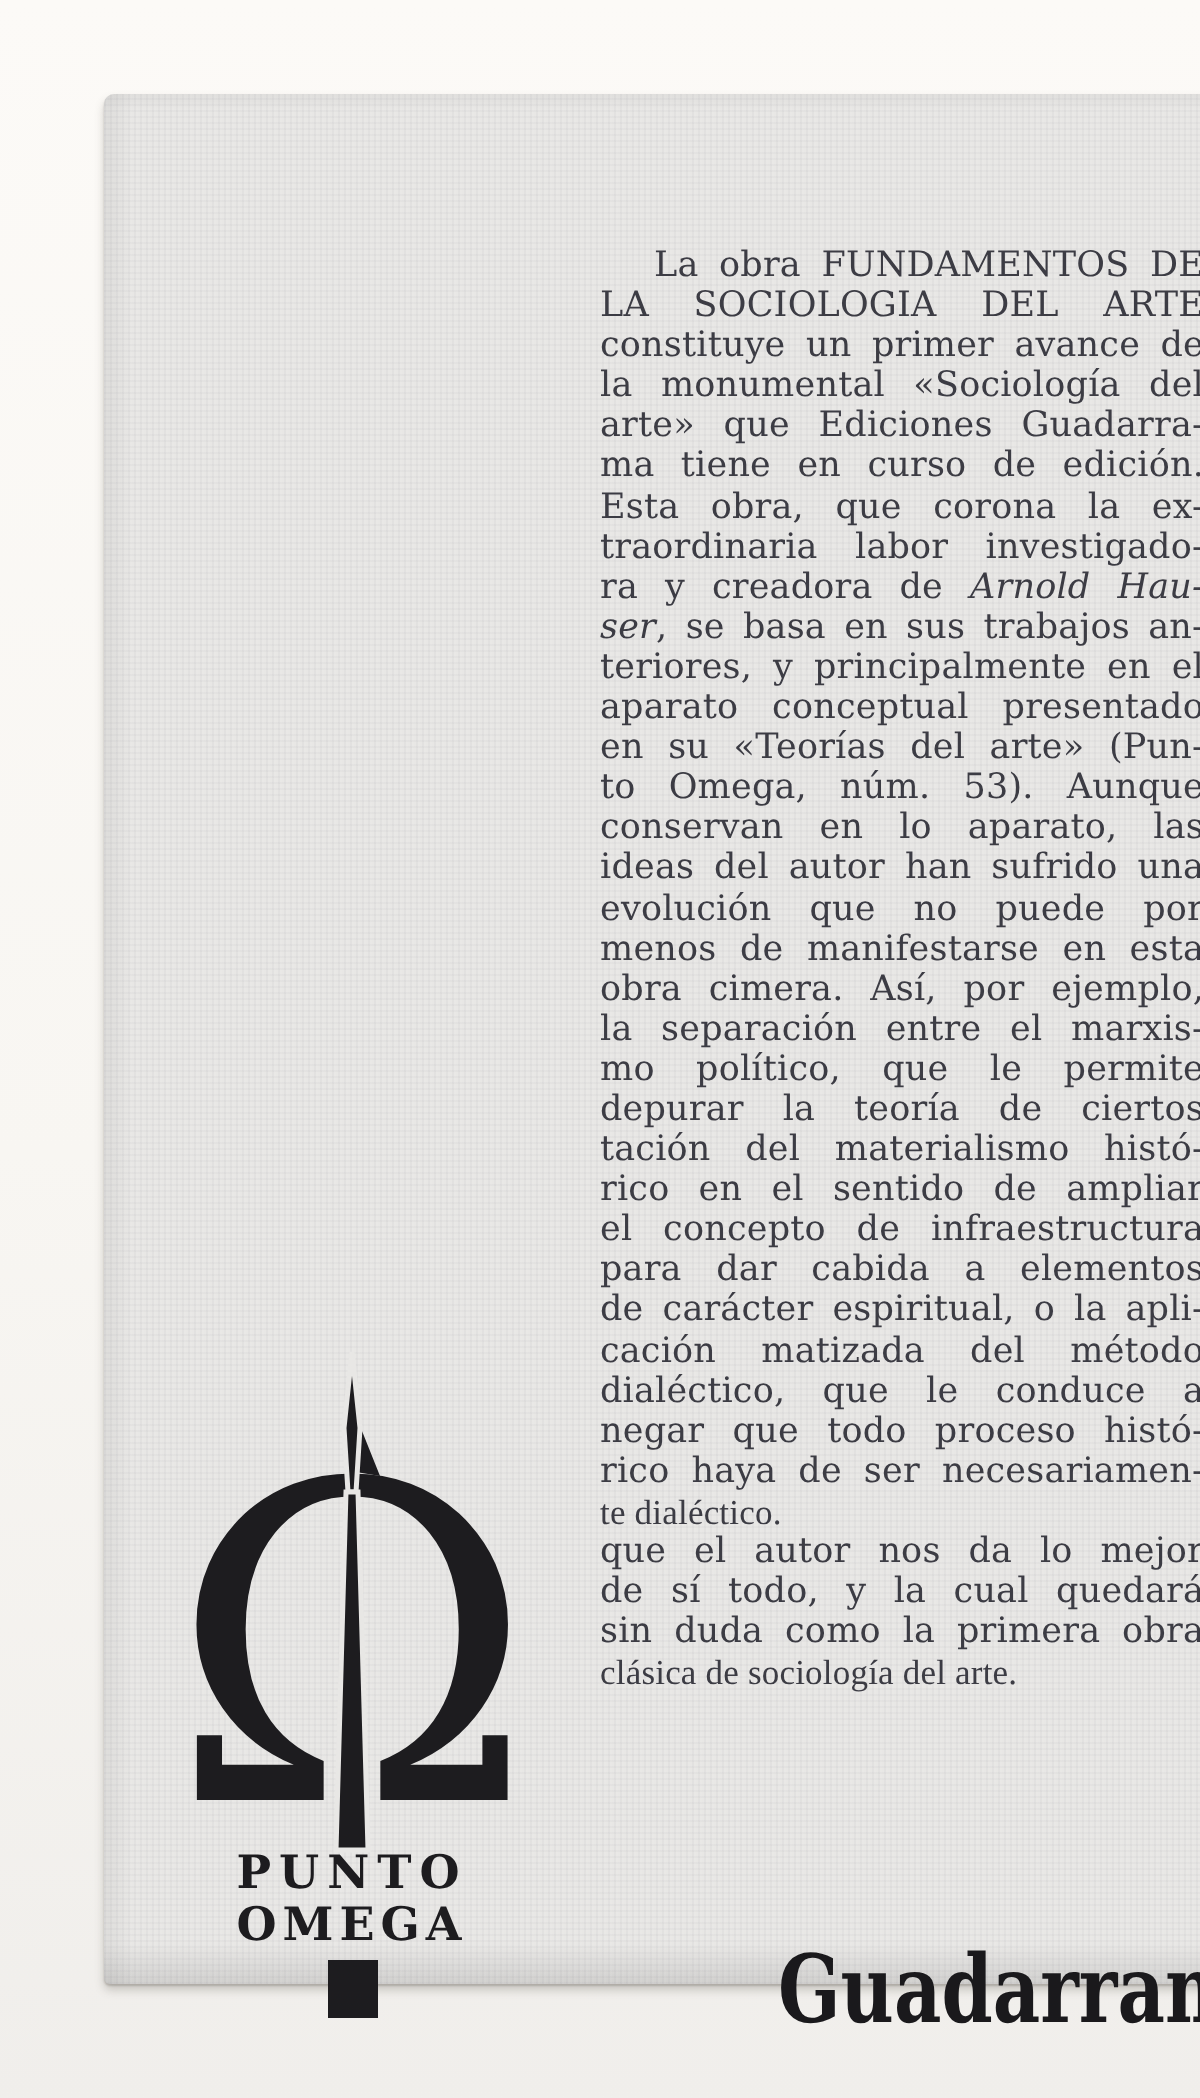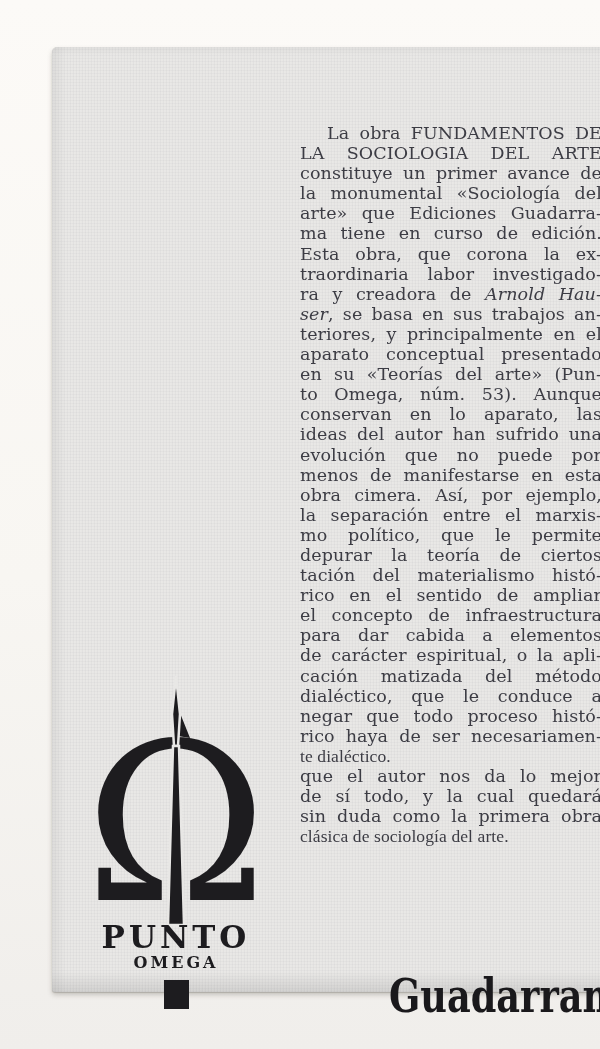--- a/index.html
+++ b/index.html
@@ -51,22 +51,22 @@
     font-size:220px;
     fill:var(--logo-ink);
   }
   .spear{fill:var(--logo-ink);}
   .spear.outlined{stroke:var(--cover-bg);stroke-width:2.5;}
   .collection{
     position:absolute;left:34px;top:877px;width:180px;
     text-align:center;color:var(--logo-ink);
     font-family:"DejaVu Serif", serif;font-weight:bold;
   }
-  .collection .row1{font-size:31px;line-height:26px;letter-spacing:4px;}
-  .collection .row2{font-size:16px;line-height:26px;letter-spacing:3px;margin-top:0px;}
+  .collection .row1{font-size:23px;line-height:26px;letter-spacing:4px;}
+  .collection .row2{font-size:23px;line-height:26px;letter-spacing:3px;margin-top:0px;}
   
   .publisher{
     position:absolute;left:337px;top:925px;
     font-family:"DejaVu Serif", serif;font-weight:bold;
     font-size:47px;line-height:47px;color:#1a191c;
     transform:scaleX(0.78);transform-origin:left top;
     letter-spacing:0px;white-space:nowrap;
   }
 </style>
 </head>

